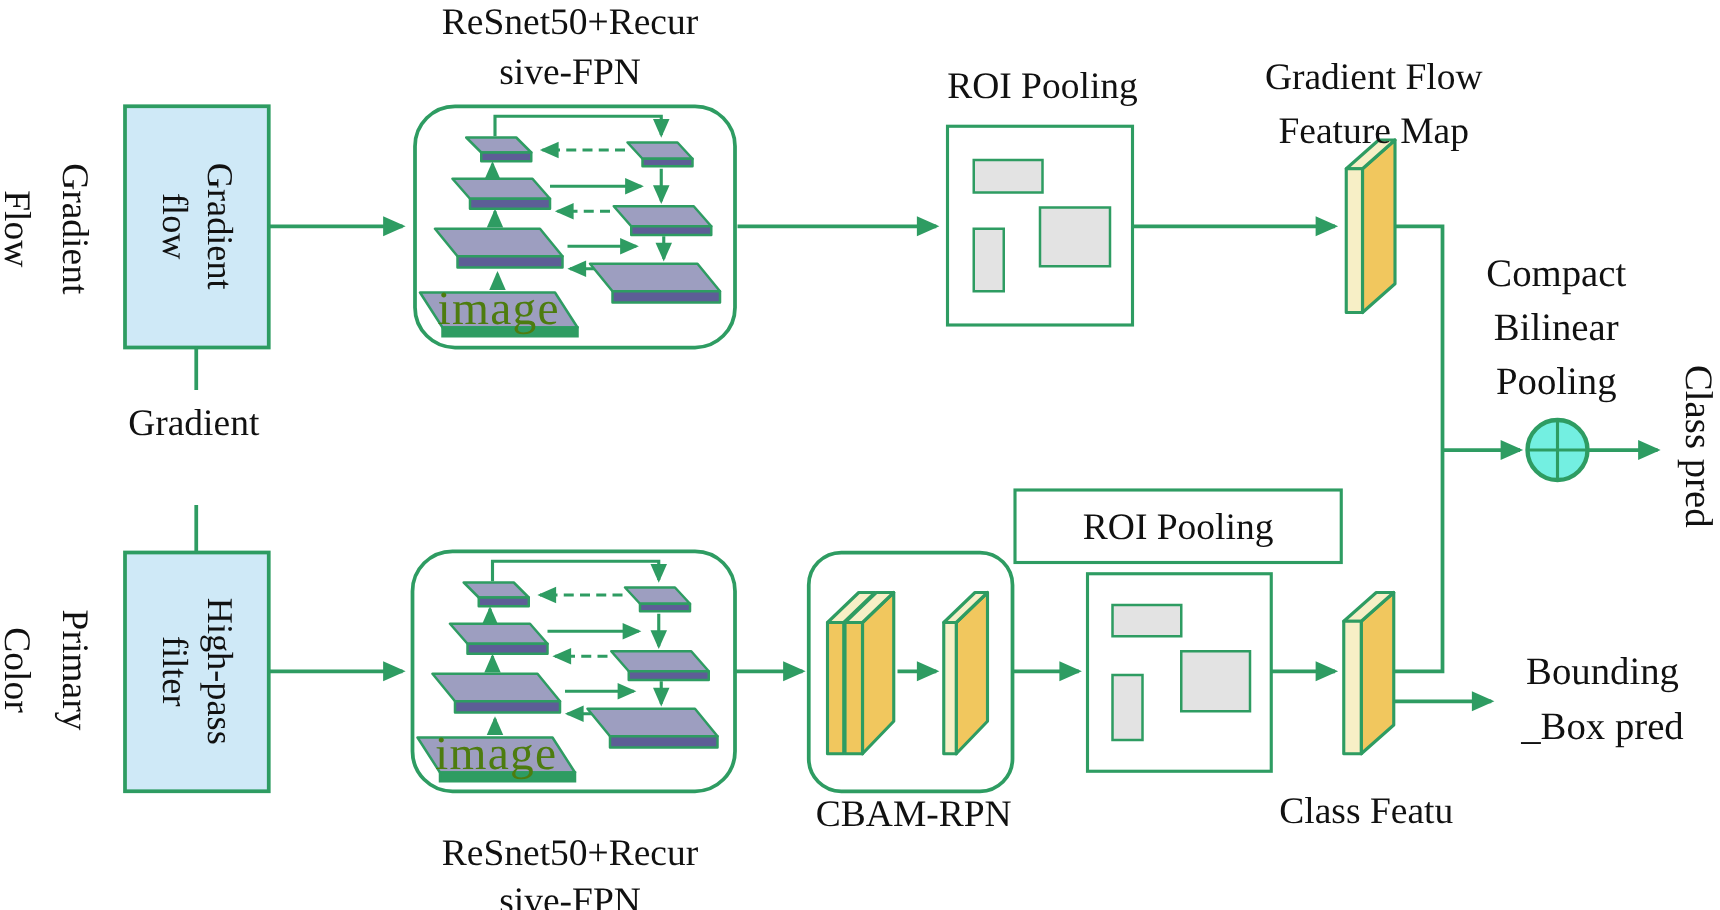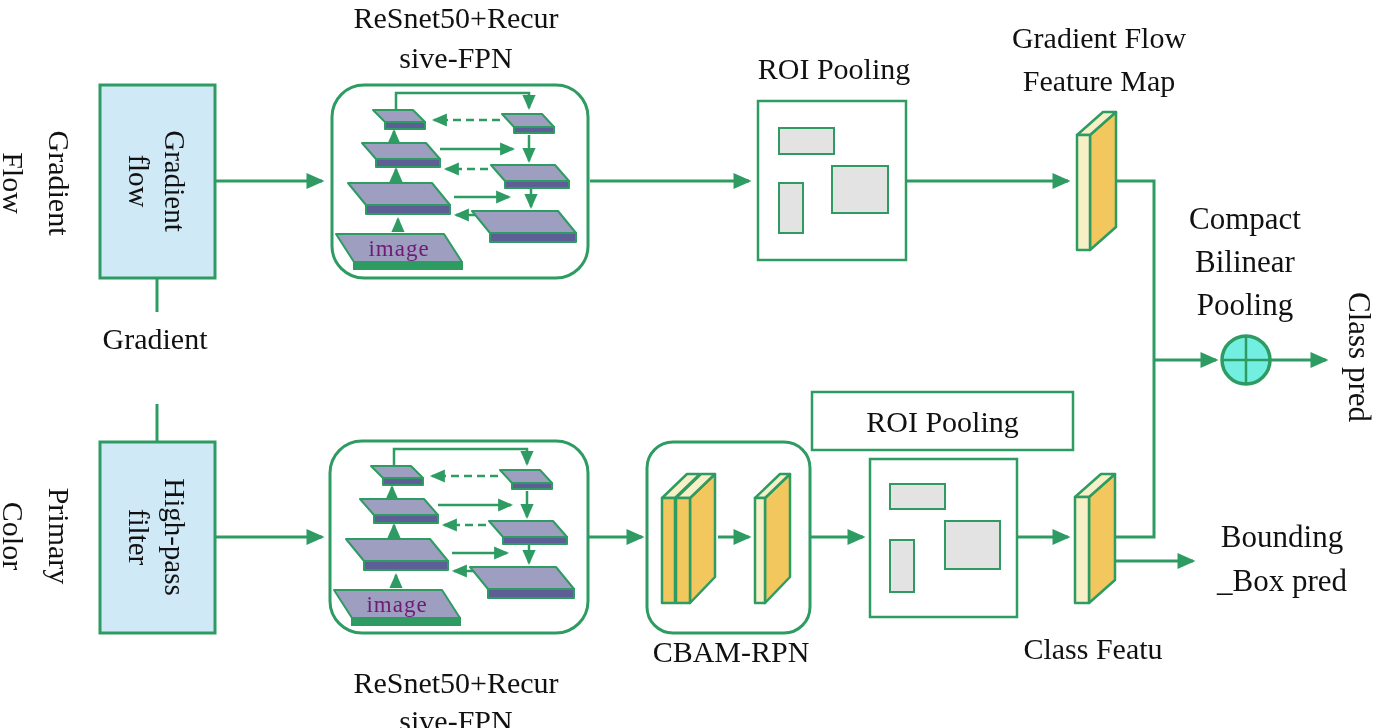--- a/index.html
+++ b/index.html
@@ -20,21 +20,21 @@
   .slab-dark{fill:#5d5e96;stroke:#2e9c62;stroke-width:2;stroke-linejoin:round;}
   .slab-green{fill:#2e9c62;stroke:#2e9c62;stroke-width:2;}
   .cream{fill:#f7efc6;stroke:#2e9c62;stroke-width:2.5;stroke-linejoin:round;}
   .gold{fill:#f1c75e;stroke:#2e9c62;stroke-width:2.5;stroke-linejoin:round;}
   .plus-circle{fill:#73efe1;stroke:#2e9c62;stroke-width:3.5;}
   
   .lbl{position:absolute;text-align:center;font-size:30px;line-height:42px;white-space:nowrap;}
   .vlbl{position:absolute;transform:translate(-50%,-50%) rotate(90deg);text-align:center;
         font-size:30px;line-height:46px;white-space:nowrap;}
   .vlbl.inbox{font-size:29px;line-height:36px;}
-  .img-lbl{position:absolute;transform:translate(-50%,-50%);color:#701a75;font-size:23px;
+  .img-lbl{position:absolute;transform:translate(-50%,-50%);color:#4d7c0f;font-size:38px;
            letter-spacing:1px;line-height:29px;}
 </style>
 </head>
 <body>
 
 <div class="canvas">
 
   <svg class="layer" width="1376" height="728" viewBox="0 0 1376 728">
     <defs>
       <marker id="ah" viewBox="0 0 10 10" refX="8.6" refY="5" markerWidth="7" markerHeight="6" orient="auto-start-reverse" markerUnits="strokeWidth">
@@ -154,21 +154,21 @@
   </div>
   <div class="vlbl inbox" style="left:157px;top:181px;">
     <div>Gradient</div>
     <div>flow</div>
   </div>
   <div class="lbl" style="left:306px;top:-2px;width:300px;line-height:40px;">
     <div>ReSnet50+Recur</div>
     <div>sive-FPN</div>
   </div>
   <div class="lbl" style="left:734px;top:48px;width:200px;">ROI Pooling</div>
-  <div class="lbl" style="left:959px;top:16px;width:280px;line-height:43px;">
+  <div class="lbl" style="left:959px;top:40px;width:280px;line-height:43px;">
     <div>Gradient Flow</div>
     <div>Feature Map</div>
   </div>
   <div class="img-lbl" style="left:399px;top:248px;">image</div>
 
   <div class="lbl" style="left:55px;top:318px;width:200px;">
     <div>Gradient</div>
   </div>
 
   <div class="vlbl" style="left:36px;top:536px;">

